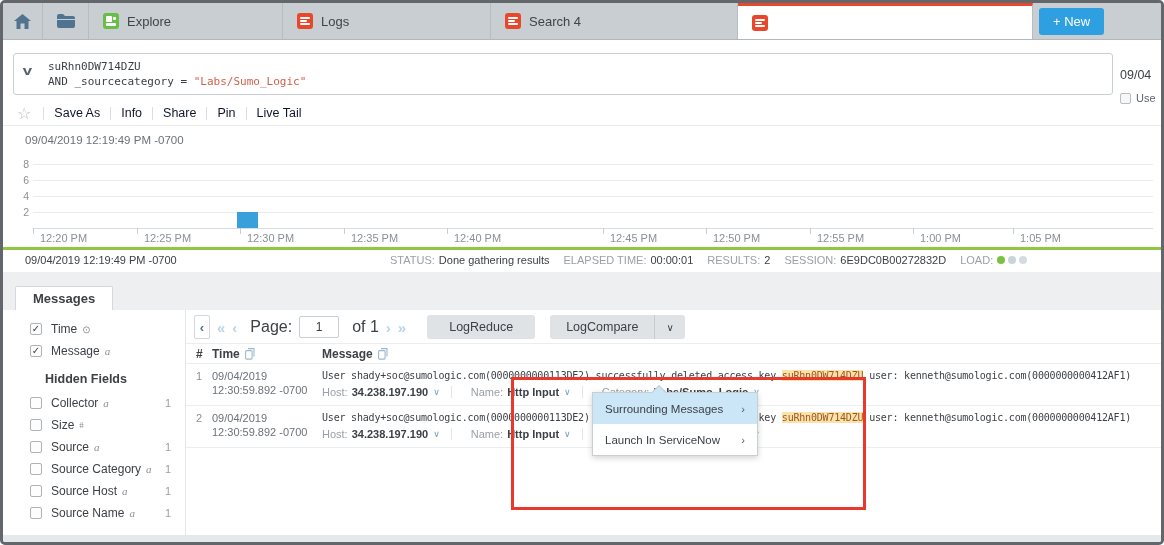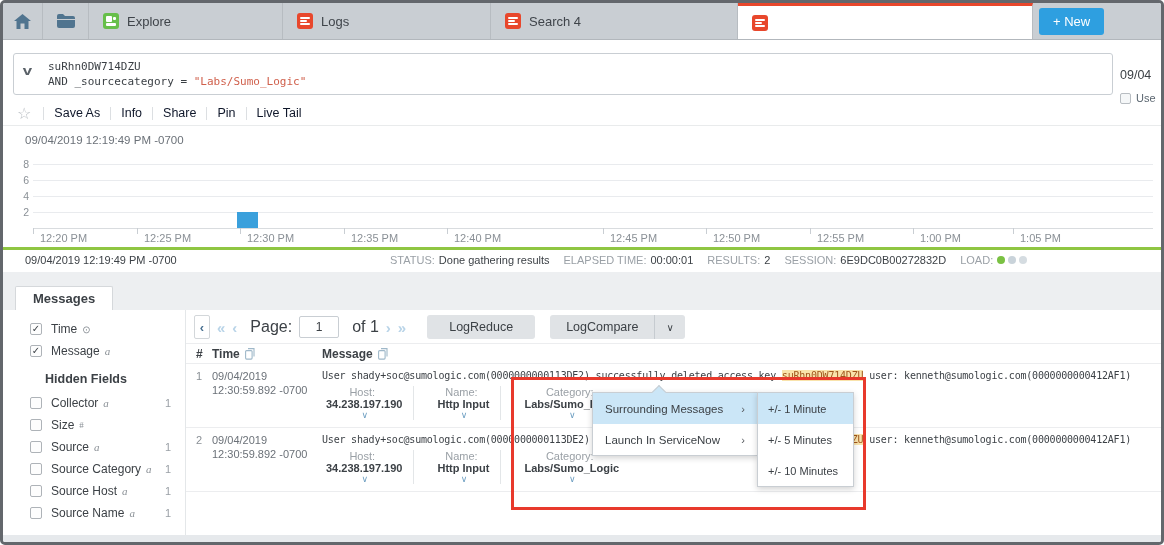--- a/index.html
+++ b/index.html
@@ -103,21 +103,21 @@
   .c-time { width:110px; flex-shrink:0; display:flex; align-items:center; gap:5px; }
   .c-msg { flex:1; display:flex; align-items:center; gap:5px; min-width:0; }
   .clip { flex-shrink:0; }
 
   .msg-row { display:flex; padding:5px 0 7px; border-bottom:1px solid #ecedef; }
   .msg-row .c-num { font-size:11px; color:#8a9096; font-weight:normal; padding-top:1px; }
   .t-line { font-size:11px; color:#6b7178; line-height:14px; white-space:nowrap; }
   .mono-line { font-family:"DejaVu Sans Mono", monospace; font-size:10px; letter-spacing:-0.2px; color:#3c4146; white-space:nowrap; overflow:hidden; line-height:14px; }
   .hl { background:#f9e3ab; color:#a1561c; }
   .meta-line { display:flex; align-items:center; margin-top:3px; font-size:11px; white-space:nowrap; }
-  .meta-group { display:flex; align-items:center;flex-direction:column; }
+  .meta-group { display:flex; align-items:center; }
   .meta-group.div { border-left:1px solid #e3e6e8; margin-left:11px; padding-left:19px; }
   .m-label { color:#9aa0a6; }
   .m-val { color:#3c4146; font-weight:bold; margin-left:4px; }
   .m-chev { color:#6b9dc0; font-size:9px; margin-left:5px; cursor:pointer; }
 
   
   .ctx-menu { position:absolute; left:589px; top:82px; width:166px; background:#fff; border:1px solid #c9ced3; box-shadow:0 2px 6px rgba(0,0,0,.18); z-index:5; }
   .ctx-item { position:relative; height:31px; display:flex; align-items:center; padding:0 12px; font-size:11.5px; color:#3c4146; cursor:pointer; }
   .ctx-item .arrow { margin-left:auto; color:#55595e; font-size:11px; }
   .ctx-item.hl-item { background:#cbe6f7; }
@@ -418,22 +418,17 @@
     <div class="ctx-menu">
       <div class="ctx-item hl-item">
         <span>Surrounding Messages</span>
         <span class="arrow">›</span>
       </div>
       <div class="ctx-item">
         <span>Launch In ServiceNow</span>
         <span class="arrow">›</span>
       </div>
     </div>
-    <div class="ctx-submenu">
-      <div class="ctx-subitem hl-item">+/- 1 Minute</div>
-      <div class="ctx-subitem">+/- 5 Minutes</div>
-      <div class="ctx-subitem">+/- 10 Minutes</div>
-    </div>
     <div class="red-box"></div>
   </div>
 
   <div class="bottom-strip"></div>
 </div>
 
 </body></html>

